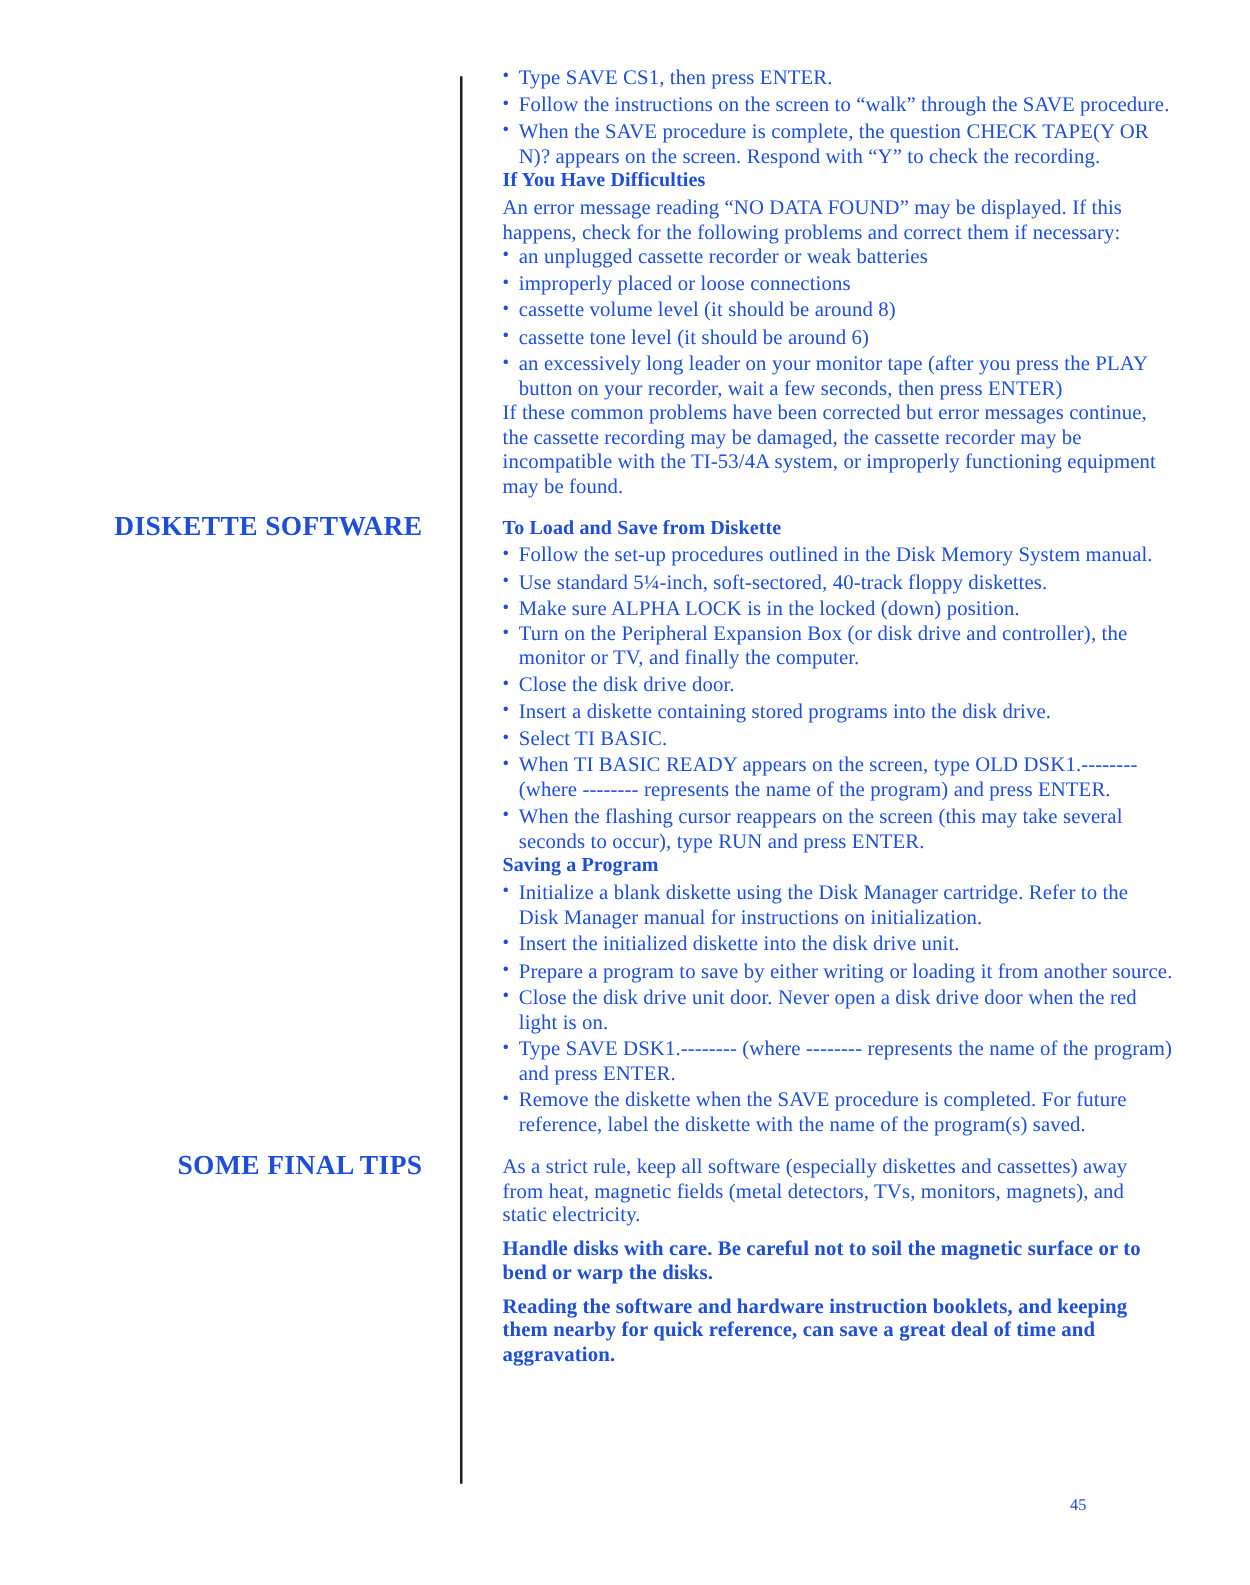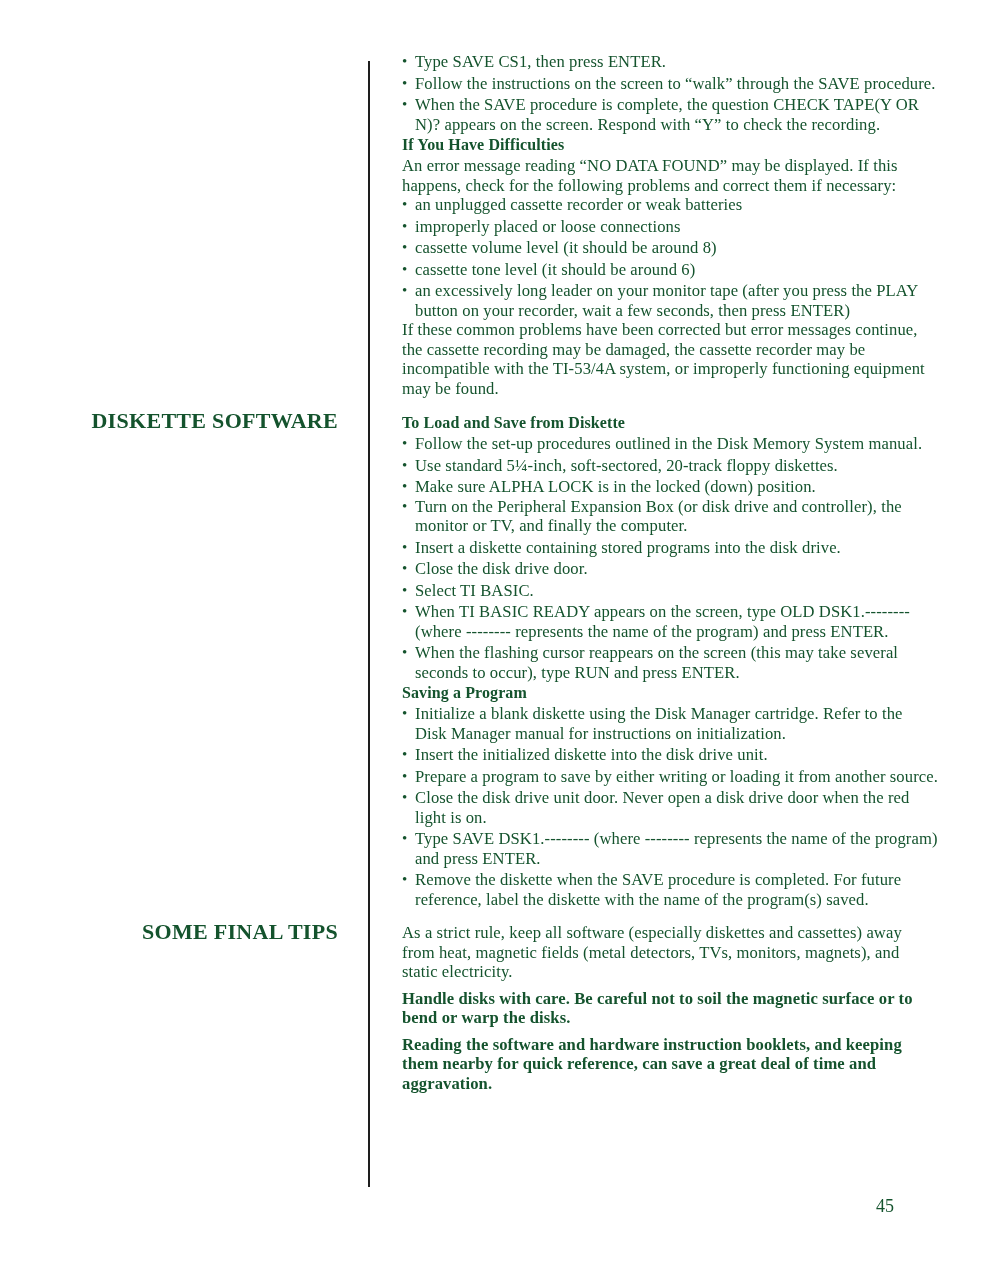--- a/index.html
+++ b/index.html
@@ -2,21 +2,21 @@
 <html><head>
 <meta charset="utf-8">
 <style>
   html, body { margin: 0; padding: 0; background: #ffffff; }
   .page {
     position: relative;
     width: 1000px;
     height: 1268px;
     background: #ffffff;
     font-family: "Liberation Serif", serif;
-    color: #14532d;
+    color: #1d4ed8;
     overflow: hidden;
   }
   .rule {
     position: absolute;
     left: 368px;
     top: 61px;
     width: 2px;
     height: 1126px;
     background: #1e1e1e;
   }
@@ -72,23 +72,23 @@
     right: calc(100% + 64px);
     margin: 0;
     font-size: 22px;
     line-height: 26px;
     font-weight: bold;
     letter-spacing: 0.3px;
     white-space: nowrap;
   }
   .page-number {
     position: absolute;
-    left: 876px;
+    left: 856px;
     top: 1196px;
-    font-size: 18px;
+    font-size: 13px;
     text-align: center;
   }
 </style>
 </head>
 <body>
 
 <div class="page">
 
   <div class="rule"></div>
 
@@ -112,28 +112,28 @@
       </ul>
       <p class="gap-para">If these common problems have been corrected but error messages continue, the cassette recording may be damaged, the cassette recorder may be incompatible with the TI-53/4A system, or improperly functioning equipment may be found.</p>
     </section>
 
     <section class="with-margin-head gap-section">
       <h2 class="margin-head">DISKETTE SOFTWARE</h2>
 
       <h3 class="run-head">To Load and Save from Diskette</h3>
       <ul class="bullets gap-list-sm">
         <li>Follow the set-up procedures outlined in the Disk Memory System manual.</li>
-        <li>Use standard 5¼-inch, soft-sectored, 20-track floppy diskettes.</li>
+        <li>Use standard 5¼-inch, soft-sectored, 40-track floppy diskettes.</li>
         <li>Make sure ALPHA LOCK is in the locked (down) position.</li>
       </ul>
 
       <ul class="bullets gap-list-sm">
         <li>Turn on the Peripheral Expansion Box (or disk drive and controller), the monitor or TV, and finally the computer.</li>
+        <li>Close the disk drive door.</li>
         <li>Insert a diskette containing stored programs into the disk drive.</li>
-        <li>Close the disk drive door.</li>
         <li>Select TI BASIC.</li>
         <li>When TI BASIC READY appears on the screen, type OLD DSK1.-------- (where -------- represents the name of the program) and press ENTER.</li>
         <li>When the flashing cursor reappears on the screen (this may take several seconds to occur), type RUN and press ENTER.</li>
       </ul>
 
       <h3 class="run-head gap-h3-sm">Saving a Program</h3>
       <ul class="bullets gap-list-lg">
         <li>Initialize a blank diskette using the Disk Manager cartridge. Refer to the Disk Manager manual for instructions on initialization.</li>
         <li>Insert the initialized diskette into the disk drive unit.</li>
         <li>Prepare a program to save by either writing or loading it from another source.</li>

